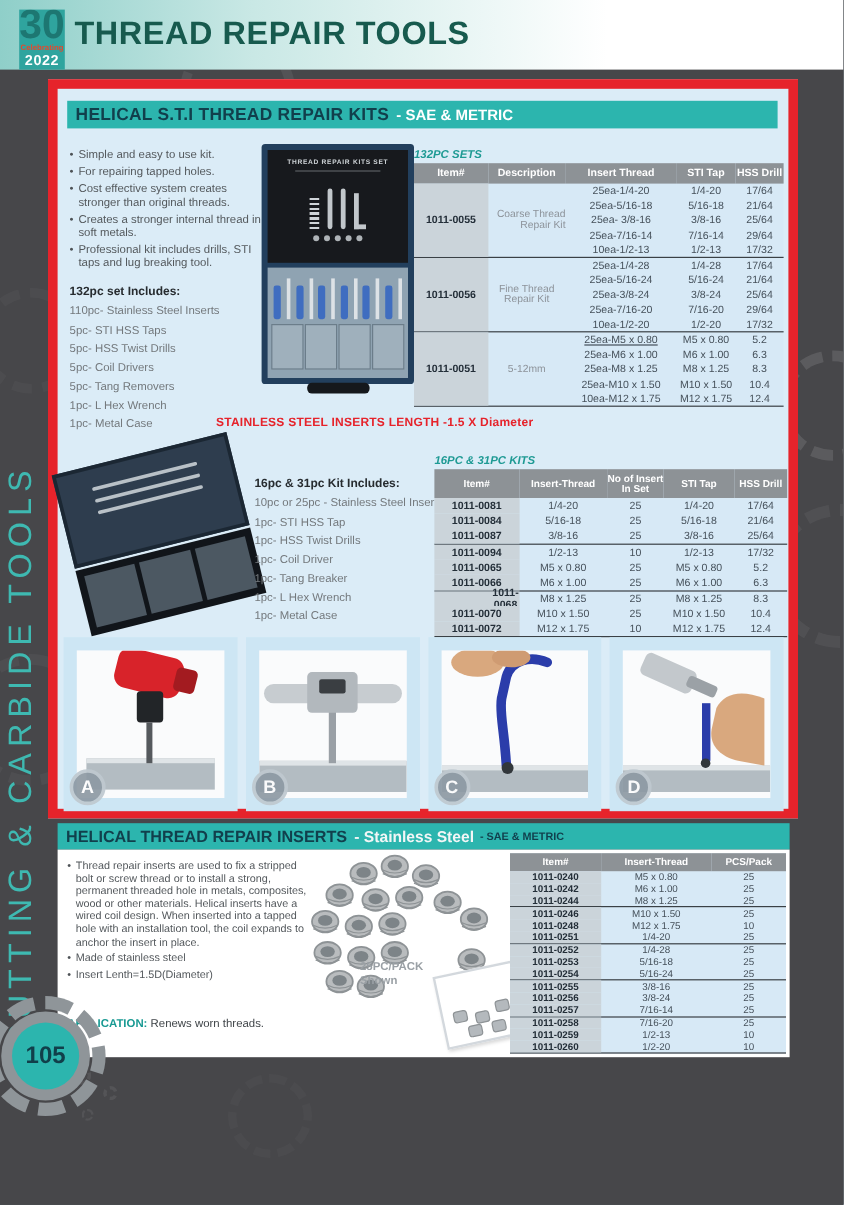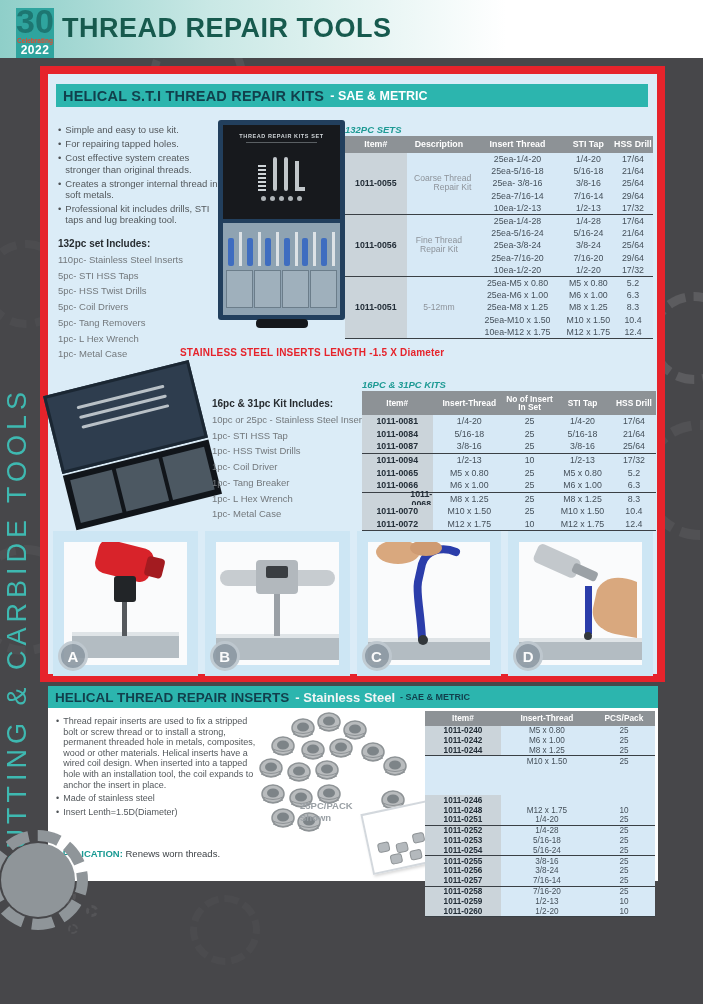--- a/index.html
+++ b/index.html
@@ -315,21 +315,21 @@
                 <div class="td" style="width: 27.1%;">1/2-20</div>
                 <div class="td" style="width: 22%;">17/32</div>
               </div>
             </div>
           </div>
           <div class="grp">
             <div class="td item" style="width: 20%;">1011-0051</div>
             <div class="td descc" style="width: 21%;">5-12mm</div>
             <div class="grp-rows" style="width: 59%;">
               <div class="srow">
-                <div class="td" style="width: 50.9%;">25ea-M5 x 0.80</div>
+                <div class="td" style="width: 50.9%; text-decoration: underline;">25ea-M5 x 0.80</div>
                 <div class="td" style="width: 27.1%;">M5 x 0.80</div>
                 <div class="td" style="width: 22%;">5.2</div>
               </div>
               <div class="srow">
                 <div class="td" style="width: 50.9%;">25ea-M6 x 1.00</div>
                 <div class="td" style="width: 27.1%;">M6 x 1.00</div>
                 <div class="td" style="width: 22%;">6.3</div>
               </div>
               <div class="srow">
                 <div class="td" style="width: 50.9%;">25ea-M8 x 1.25</div>
@@ -617,21 +617,21 @@
             <div class="td item" style="width: 33%;">1011-0242</div>
             <div class="td" style="width: 40%;">M6 x 1.00</div>
             <div class="td" style="width: 27%;">25</div>
           </div>
           <div class="tr sep">
             <div class="td item" style="width: 33%;">1011-0244</div>
             <div class="td" style="width: 40%;">M8 x 1.25</div>
             <div class="td" style="width: 27%;">25</div>
           </div>
           <div class="tr">
-            <div class="td item" style="width: 33%; margin-top: 39px;">1011-0246</div>
+            <div class="td item" style="width: 33%;">1011-0246</div>
             <div class="td" style="width: 40%;">M10 x 1.50</div>
             <div class="td" style="width: 27%;">25</div>
           </div>
           <div class="tr">
             <div class="td item" style="width: 33%;">1011-0248</div>
             <div class="td" style="width: 40%;">M12 x 1.75</div>
             <div class="td" style="width: 27%;">10</div>
           </div>
           <div class="tr sep">
             <div class="td item" style="width: 33%;">1011-0251</div>
@@ -682,14 +682,15 @@
             <div class="td item" style="width: 33%;">1011-0260</div>
             <div class="td" style="width: 40%;">1/2-20</div>
             <div class="td" style="width: 27%;">10</div>
           </div>
         </div>
     </div>
   </div>
 
   <div class="badge-gear"></div>
   <div class="badge-disc"></div>
+  <div class="page-badge">105</div>
 
 </div>
 
 </body></html>

